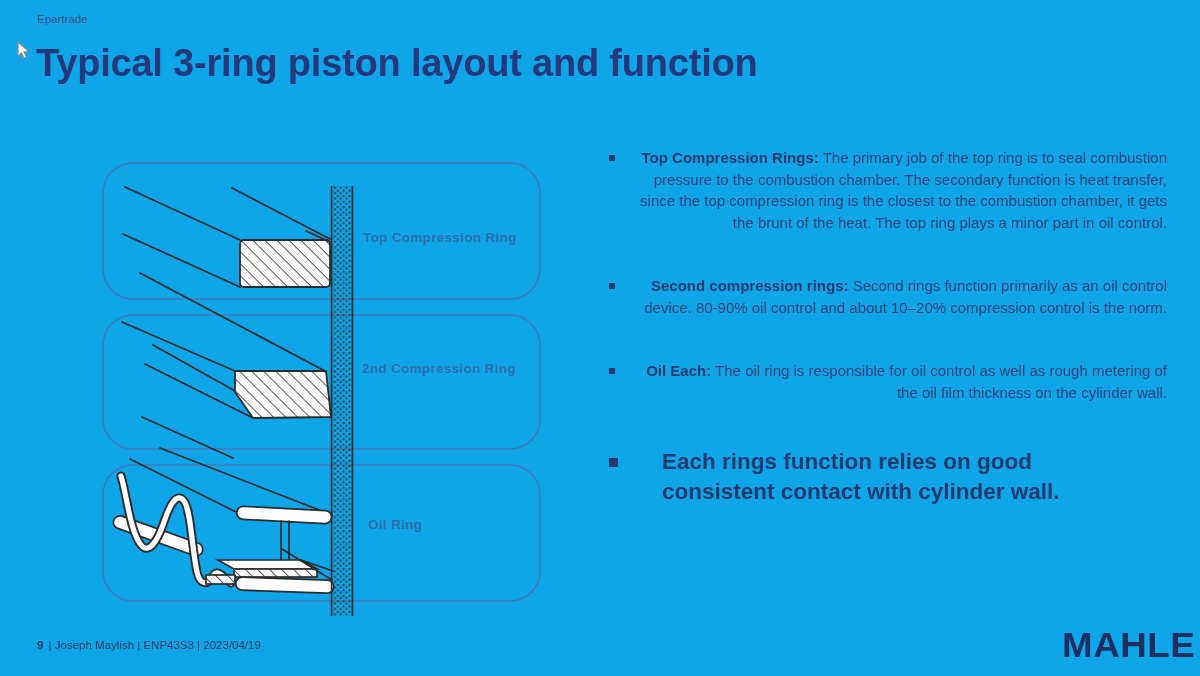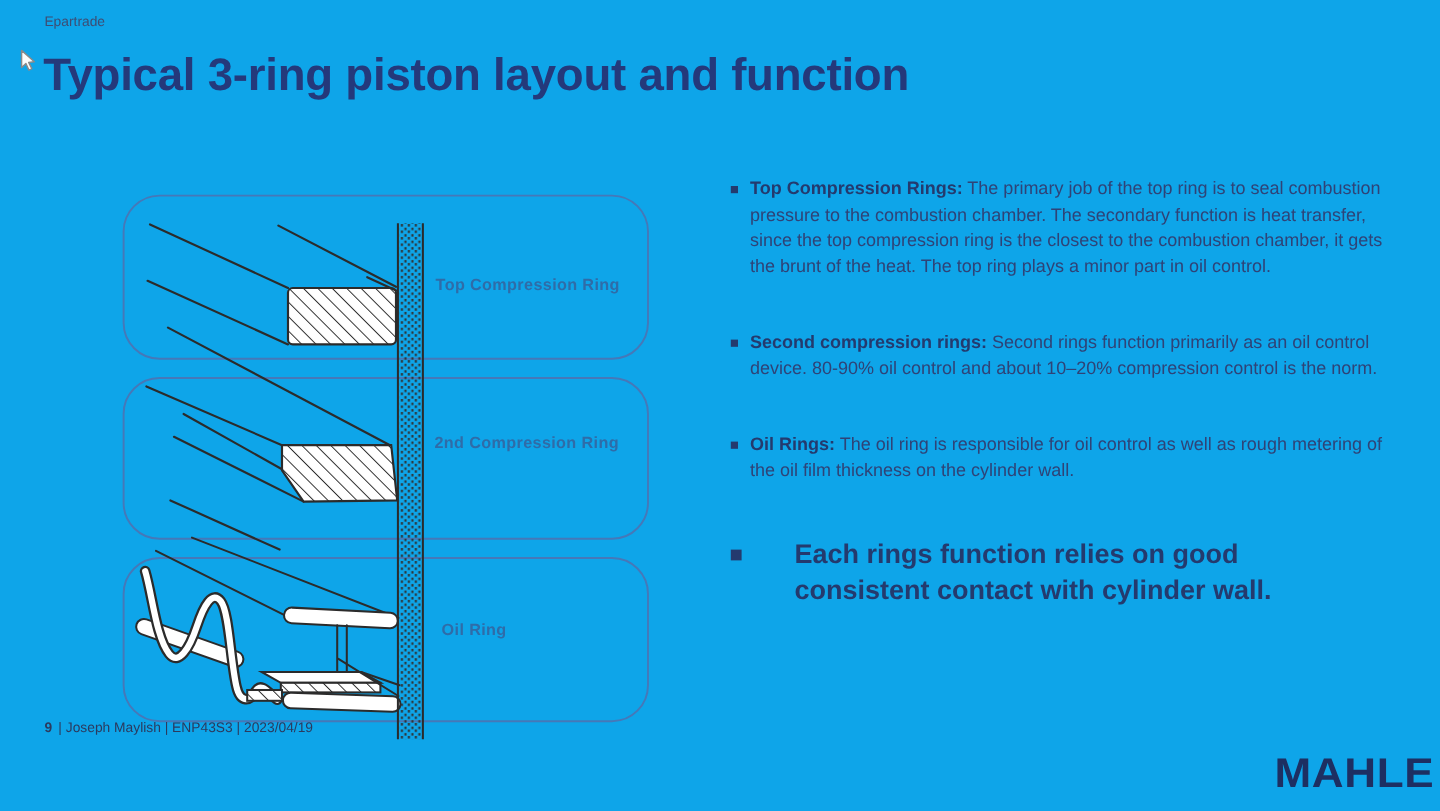--- a/index.html
+++ b/index.html
@@ -9,34 +9,34 @@
   }
   .brand{position:absolute;left:37px;top:13px;font-size:11.5px;color:#3e4d74;}
   .title{
     position:absolute;left:36px;top:42px;font-size:38px;font-weight:bold;
     color:#24397b;letter-spacing:-0.2px;white-space:nowrap;
   }
   .cursor{position:absolute;left:16px;top:41px;}
   .diagram{position:absolute;left:90px;top:140px;}
   .content{position:absolute;left:605px;top:147px;width:562px;color:#2f4377;}
   .fn-heading{font-size:15.5px;font-weight:bold;color:#243a6e;margin-bottom:13px;}
-  .bullet{display:flex;margin-bottom:42px;font-size:15px;line-height:21.5px;}
+  .bullet{display:flex;margin-bottom:42px;font-size:15px;line-height:21.5px;text-align:right;}
   .bullet .marker{
     flex:none;width:6px;height:6px;background:#243a6e;margin:8px 10px 0 4px;
   }
   .bullet b{color:#243a6e;}
   .bullet .btext{flex:1;}
   .emphasis{display:flex;margin-top:44px;gap:34px;}
   .emphasis .marker{
     flex:none;width:9px;height:9px;background:#243a6e;margin:11px 10px 0 4px;
   }
   .emphasis .elines{
     font-size:22.5px;font-weight:bold;color:#243a6e;line-height:30px;
   }
-  .footer{position:absolute;left:37px;top:601px;font-size:11.5px;color:#2c3a5e;}
+  .footer{position:absolute;left:37px;top:639px;font-size:11.5px;color:#2c3a5e;}
   .footer b{margin-right:2px;}
   .logo{
     position:absolute;left:1062px;top:625px;font-size:34px;font-weight:bold;
     color:#1d2f62;letter-spacing:0.5px;transform:scale(1.08,1.02);
     transform-origin:left top;
   }
   svg text{font-family:"Liberation Sans",sans-serif;}
 </style>
 </head>
 <body>
@@ -137,21 +137,21 @@
       <span class="btext"><b>Top Compression Rings:</b><span> The primary job of the top ring is to seal combustion pressure to the combustion chamber.  The secondary function is heat transfer, since the top compression ring is the closest to the combustion chamber, it gets the brunt of the heat.  The top ring plays a minor part in oil control.</span></span>
     </div>
 
     <div class="bullet">
       <span class="marker"></span>
       <span class="btext"><b>Second compression rings:</b><span> Second rings function primarily as an oil control device. 80-90% oil control and about 10–20% compression control is the norm.</span></span>
     </div>
 
     <div class="bullet">
       <span class="marker"></span>
-      <span class="btext"><b>Oil Rings:</b><span>  The oil ring is responsible for oil control as well as rough metering of the oil film thickness on the cylinder wall.</span></span>
+      <span class="btext"><b>Oil Each:</b><span>  The oil ring is responsible for oil control as well as rough metering of the oil film thickness on the cylinder wall.</span></span>
     </div>
 
     <div class="emphasis">
       <span class="marker"></span>
       <div class="elines">
         <div>Each rings function relies on good</div>
         <div>consistent contact with cylinder wall.</div>
       </div>
     </div>
   </div>

